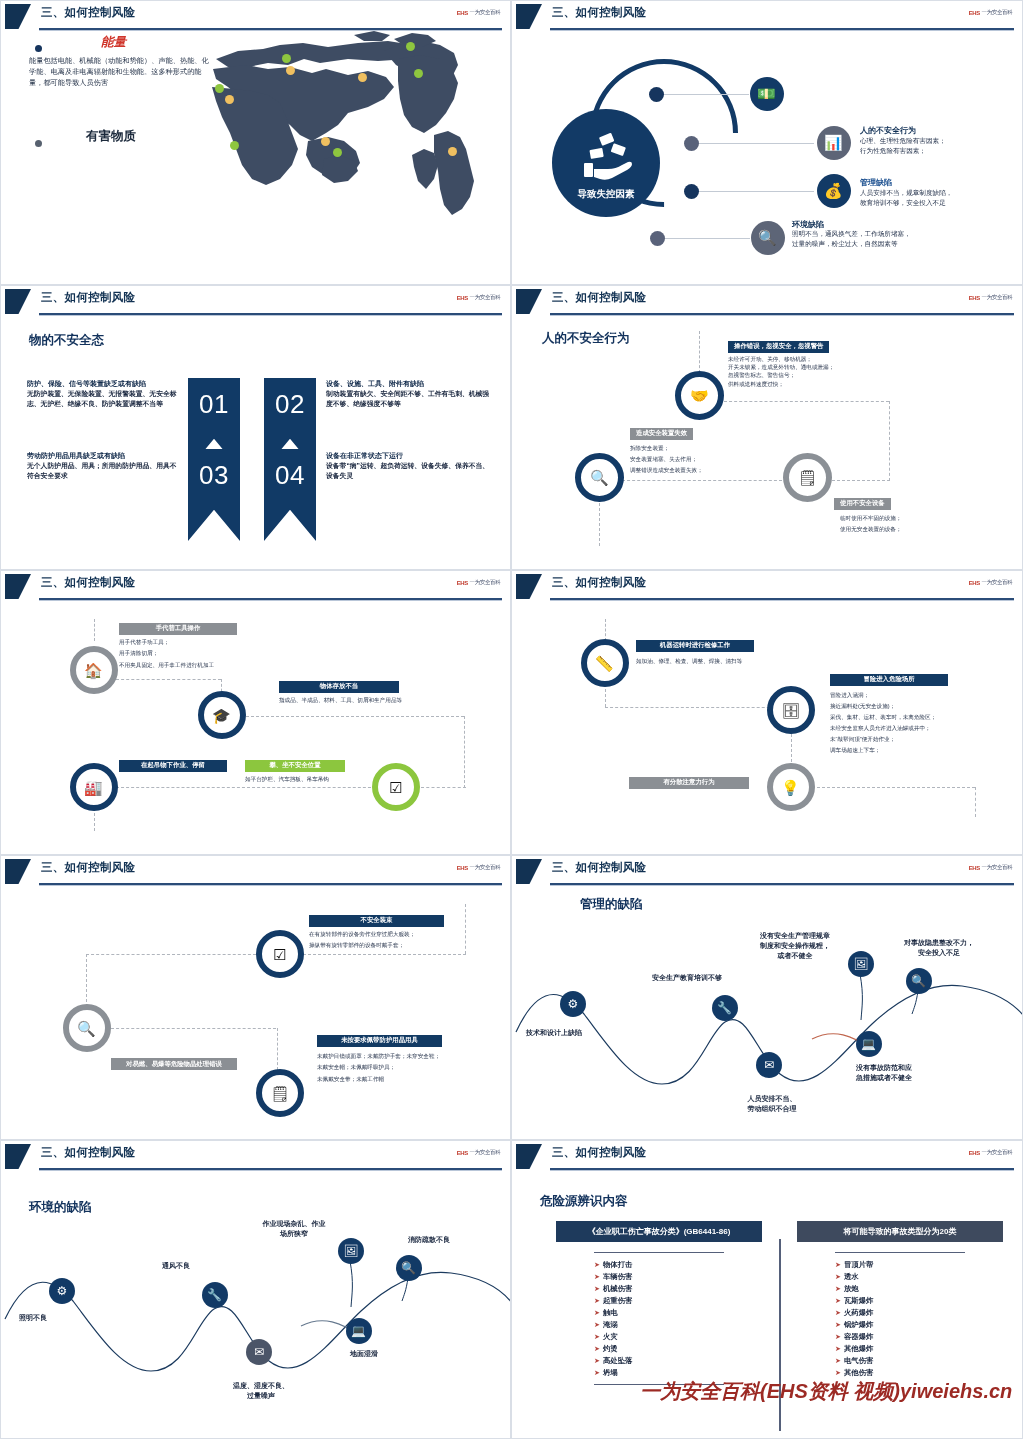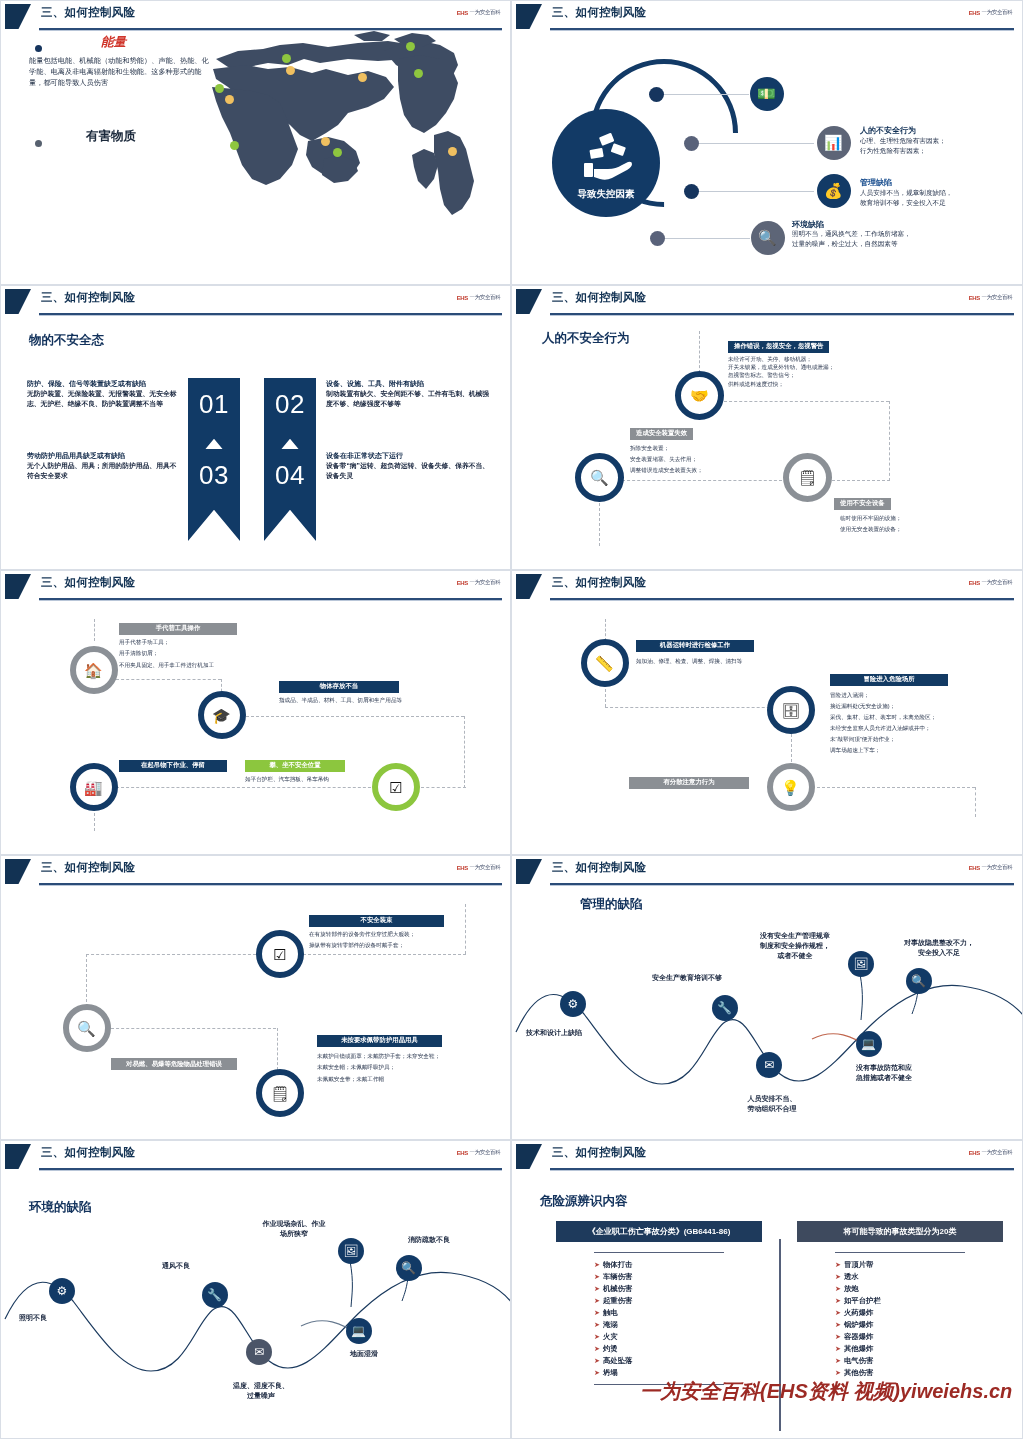--- a/index.html
+++ b/index.html
@@ -548,21 +548,21 @@
 
     <div class="vsep" style="left:267px;top:98px;height:192px;"></div>
 
     <div style="position:absolute;left:285px;top:80px;width:206px;">
       <div class="col-head">将可能导致的事故类型分为20类</div>
       <div class="hsep" style="margin:10px 38px 6px 38px;"></div>
       <div style="padding-left:38px;">
         <div class="li"><span class="arw">➤</span><span>冒顶片帮</span></div>
         <div class="li"><span class="arw">➤</span><span>透水</span></div>
         <div class="li"><span class="arw">➤</span><span>放炮</span></div>
-        <div class="li"><span class="arw">➤</span><span>如平台护栏</span></div>
+        <div class="li"><span class="arw">➤</span><span>瓦斯爆炸</span></div>
         <div class="li"><span class="arw">➤</span><span>火药爆炸</span></div>
         <div class="li"><span class="arw">➤</span><span>锅炉爆炸</span></div>
         <div class="li"><span class="arw">➤</span><span>容器爆炸</span></div>
         <div class="li"><span class="arw">➤</span><span>其他爆炸</span></div>
         <div class="li"><span class="arw">➤</span><span>电气伤害</span></div>
         <div class="li"><span class="arw">➤</span><span>其他伤害</span></div>
       </div>
     </div>
   </div>
 

